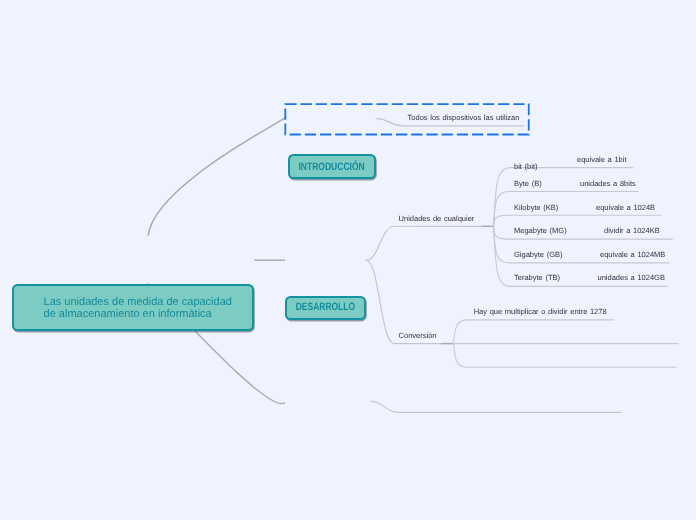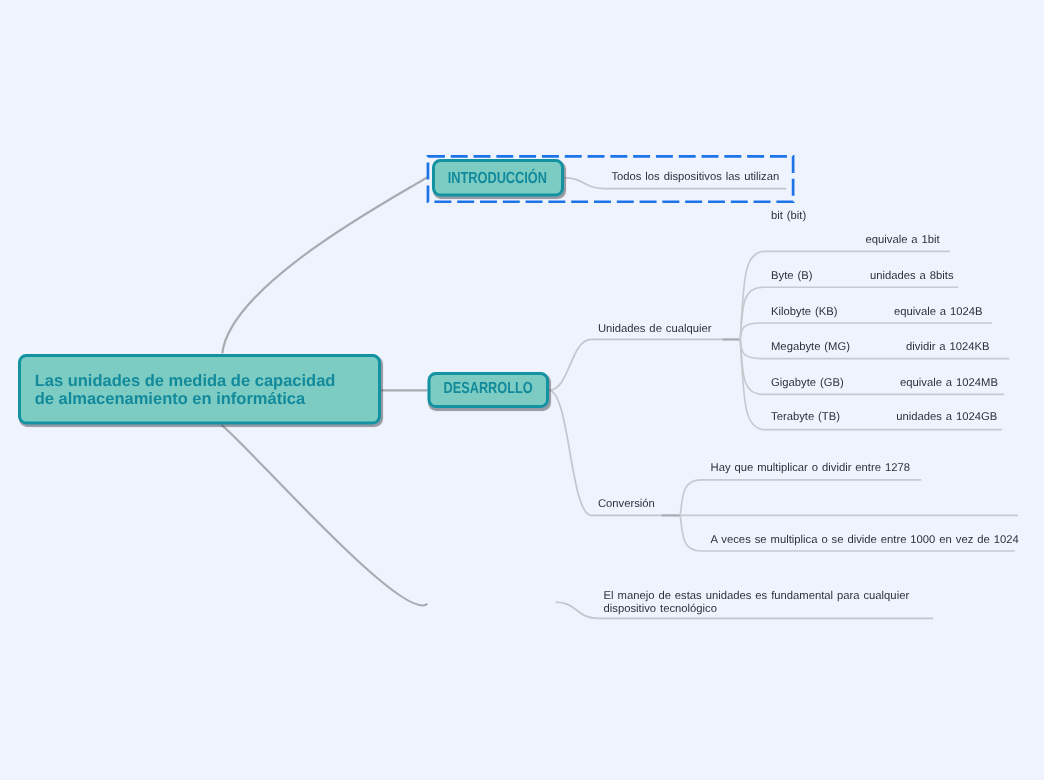--- a/index.html
+++ b/index.html
@@ -17,30 +17,32 @@
 
   .node {
     position: absolute;
     box-sizing: border-box;
     background: #7cccc3;
     border: 2px solid #1393a1;
     color: #128a9b;
     display: flex;
     align-items: center;
     box-shadow: 0.8px 1.4px 0.5px rgba(60,63,71,0.50);
+    margin-top: 48px;
   }
   .root {
     left: 12.1px; top: 236.3px; width: 242.3px; height: 46.9px;
     border-radius: 5.5px;
     padding-left: 9px;
-    font-weight: bold;
+    font-weight: normal;
     font-size: 11px;
     line-height: 12.9px;
     padding-top: 1.4px;
     white-space: pre;
+    justify-content: center;
   }
   .branch {
     font-weight: bold;
     font-size: 10.7px;
     justify-content: center;
     border-radius: 5.5px;
   }
   .branch > span { display:block; line-height: 10.7px; position:relative; top: var(--dy, 1px); transform: scaleX(var(--sx,0.8)); }
   .n-intro { left:288px; top:106.2px; width:88.1px; height:24.4px; }
   .n-des  { left:285px; top:247.8px; width:80.9px; height:24.1px;align-items:center; }
@@ -99,39 +101,36 @@
     <span style="--sx:0.797;--dy:0.6px">INTRODUCCIÓN</span>
   </div>
   <div class="node branch n-des">
     <span style="--sx:0.793;--dy:-0.2px">DESARROLLO</span>
   </div>
 
   <div class="leaf" style="left:407.6px;top:113.3px">Todos los dispositivos las utilizan</div>
 
   <div class="leaf" style="left:398.6px;top:213.8px">Unidades de cualquier</div>
 
-  <div class="leaf" style="left:514px;top:139px">bit (bit)</div>
+  <div class="leaf" style="left:514px;top:162px">bit (bit)</div>
   <div class="leaf" style="left:577px;top:155.2px">equivale a 1bit</div>
 
   <div class="leaf" style="left:514px;top:178.8px">Byte (B)</div>
   <div class="leaf" style="left:580px;top:178.8px">unidades a 8bits</div>
 
   <div class="leaf" style="left:514px;top:202.5px">Kilobyte (KB)</div>
   <div class="leaf" style="left:596px;top:202.5px">equivale a 1024B</div>
 
   <div class="leaf" style="left:514px;top:226.1px">Megabyte (MG)</div>
   <div class="leaf" style="left:604px;top:226.1px">dividir a 1024KB</div>
 
   <div class="leaf" style="left:514px;top:249.5px">Gigabyte (GB)</div>
   <div class="leaf" style="left:600px;top:249.5px">equivale a 1024MB</div>
 
   <div class="leaf" style="left:514px;top:273.2px">Terabyte (TB)</div>
   <div class="leaf" style="left:597.5px;top:273.2px">unidades a 1024GB</div>
 
   <div class="leaf" style="left:398.6px;top:331.2px">Conversión</div>
 
   <div class="leaf" style="left:473.7px;top:307.2px">Hay que multiplicar o dividir entre 1278</div>
-  <div class="leaf" style="left:473.7px;top:354.8px">A veces se multiplica o se divide entre 1000 en vez de 1024</div>
 
-  <div class="leaf" style="left:402.4px;top:391.8px">El manejo de estas unidades es fundamental para cualquier
-dispositivo tecnológico</div>
 
 </div>
 
 </body></html>

